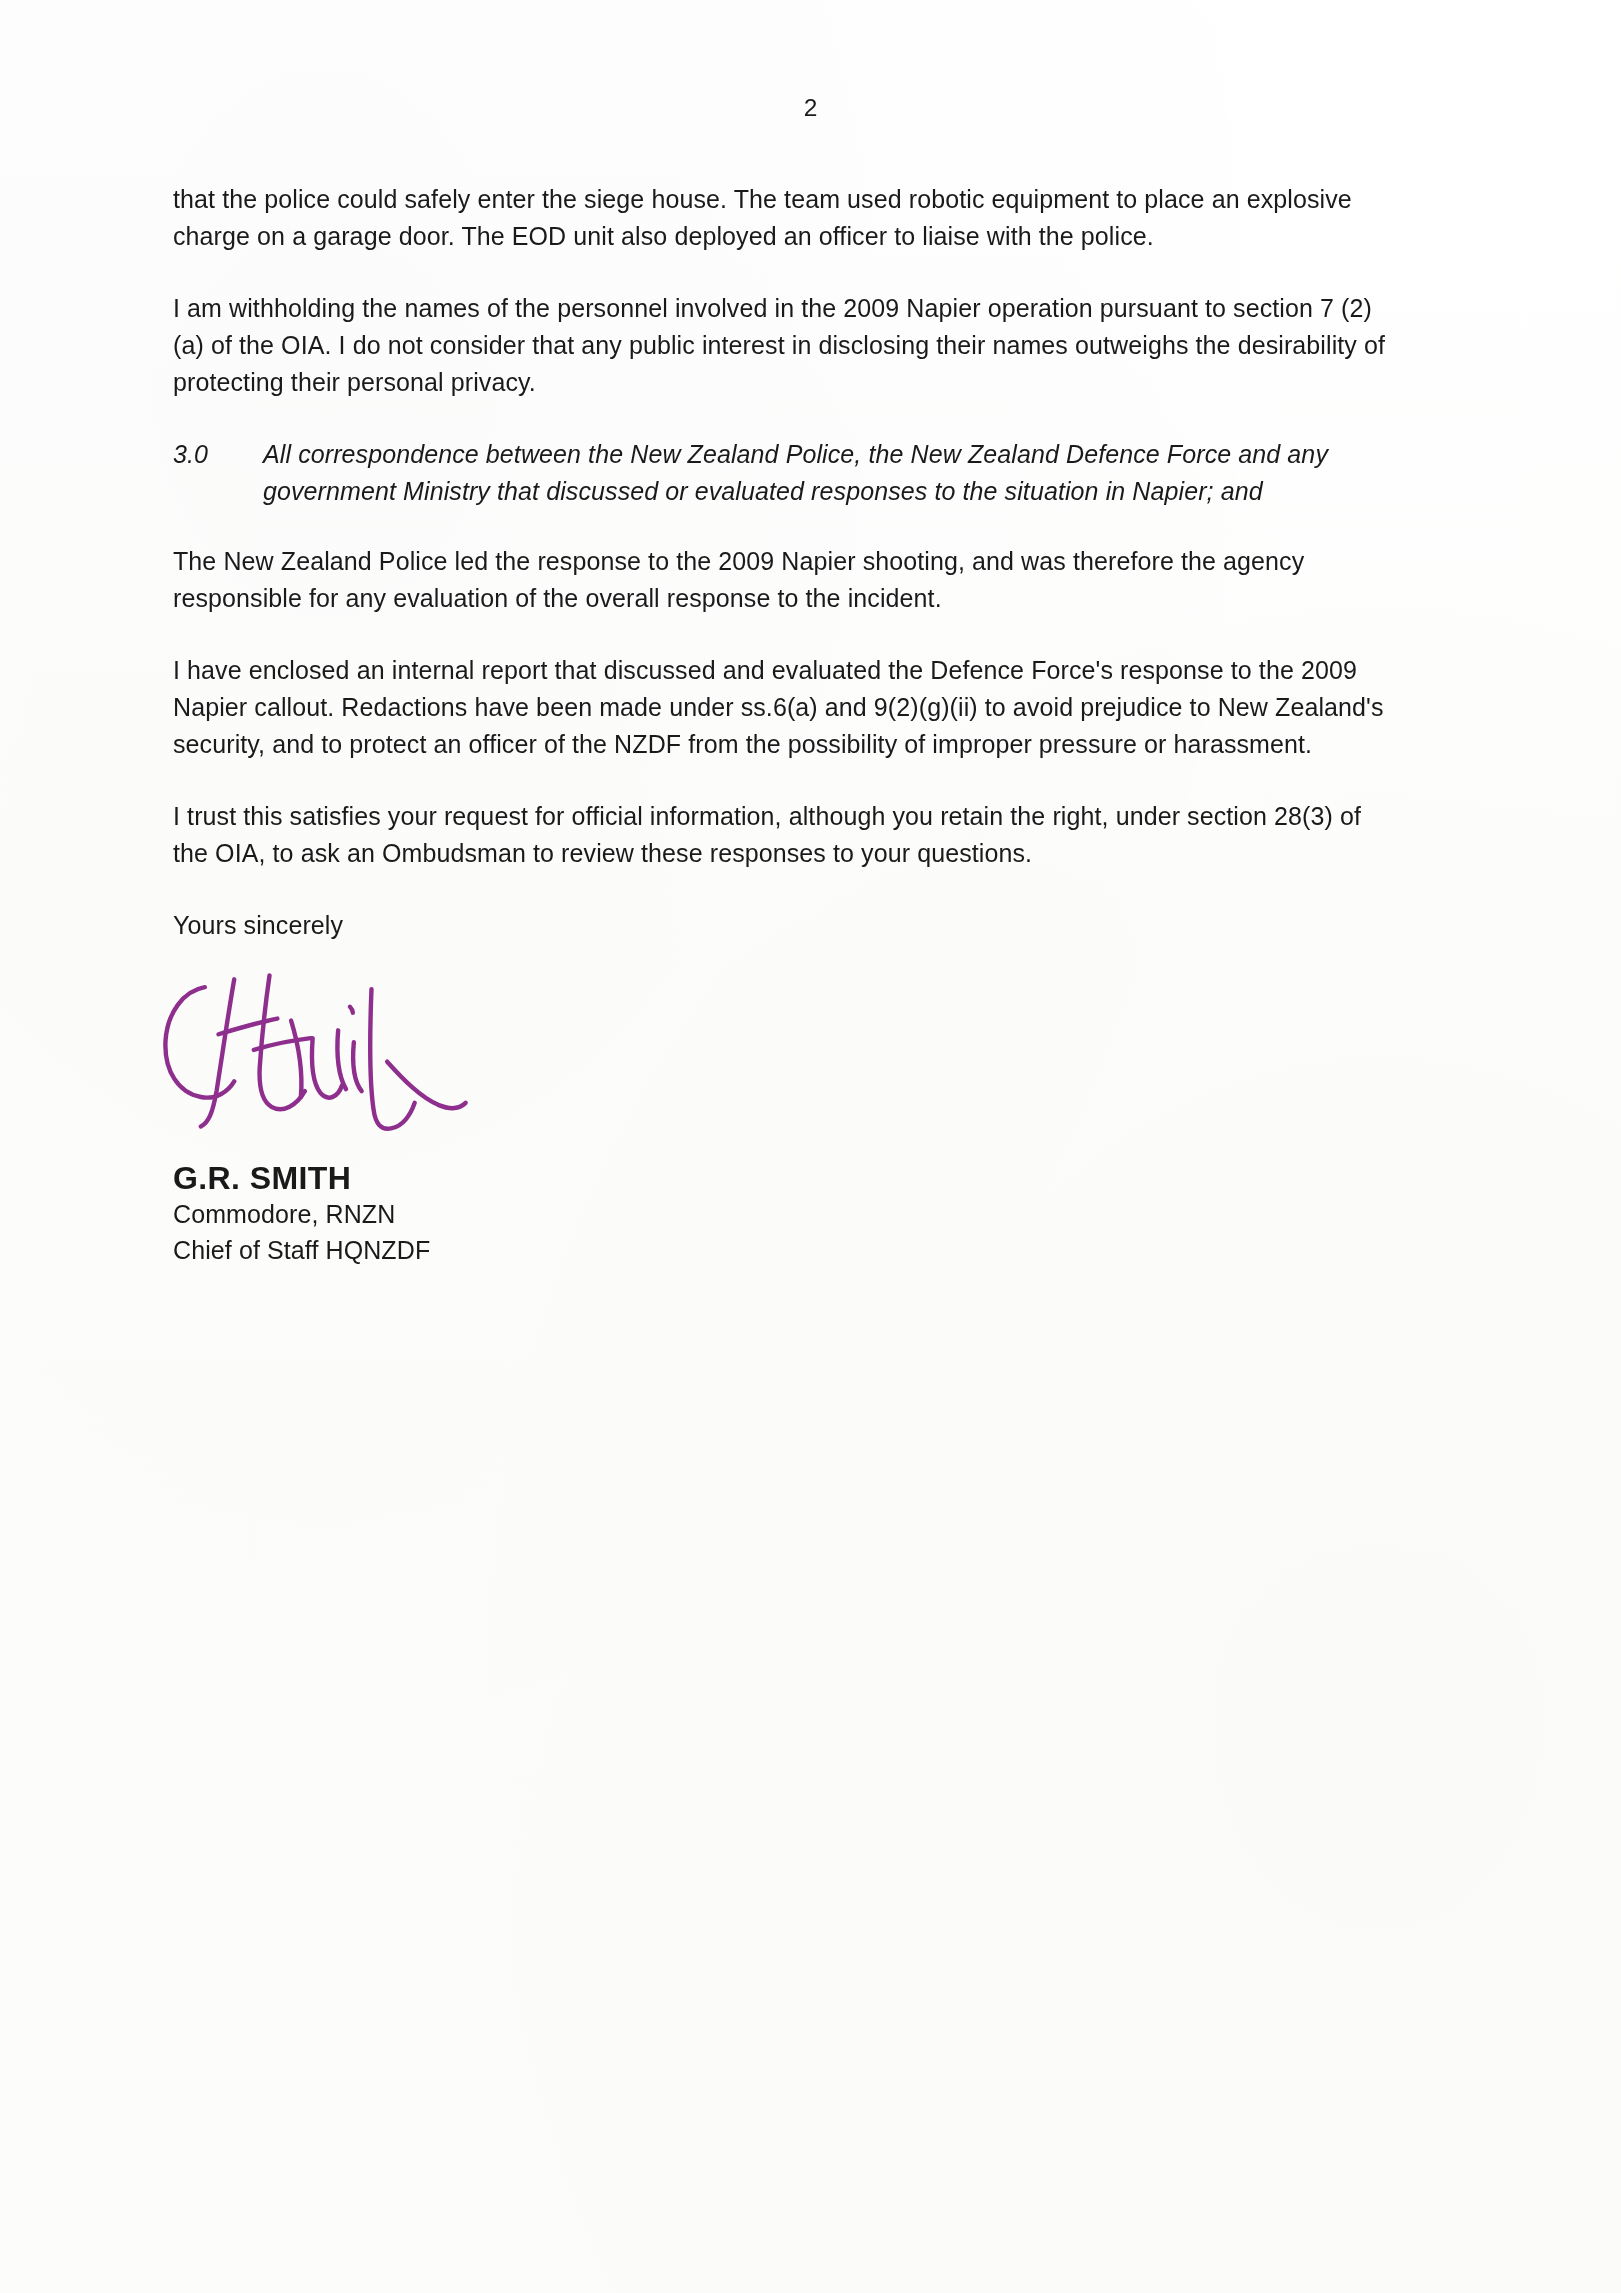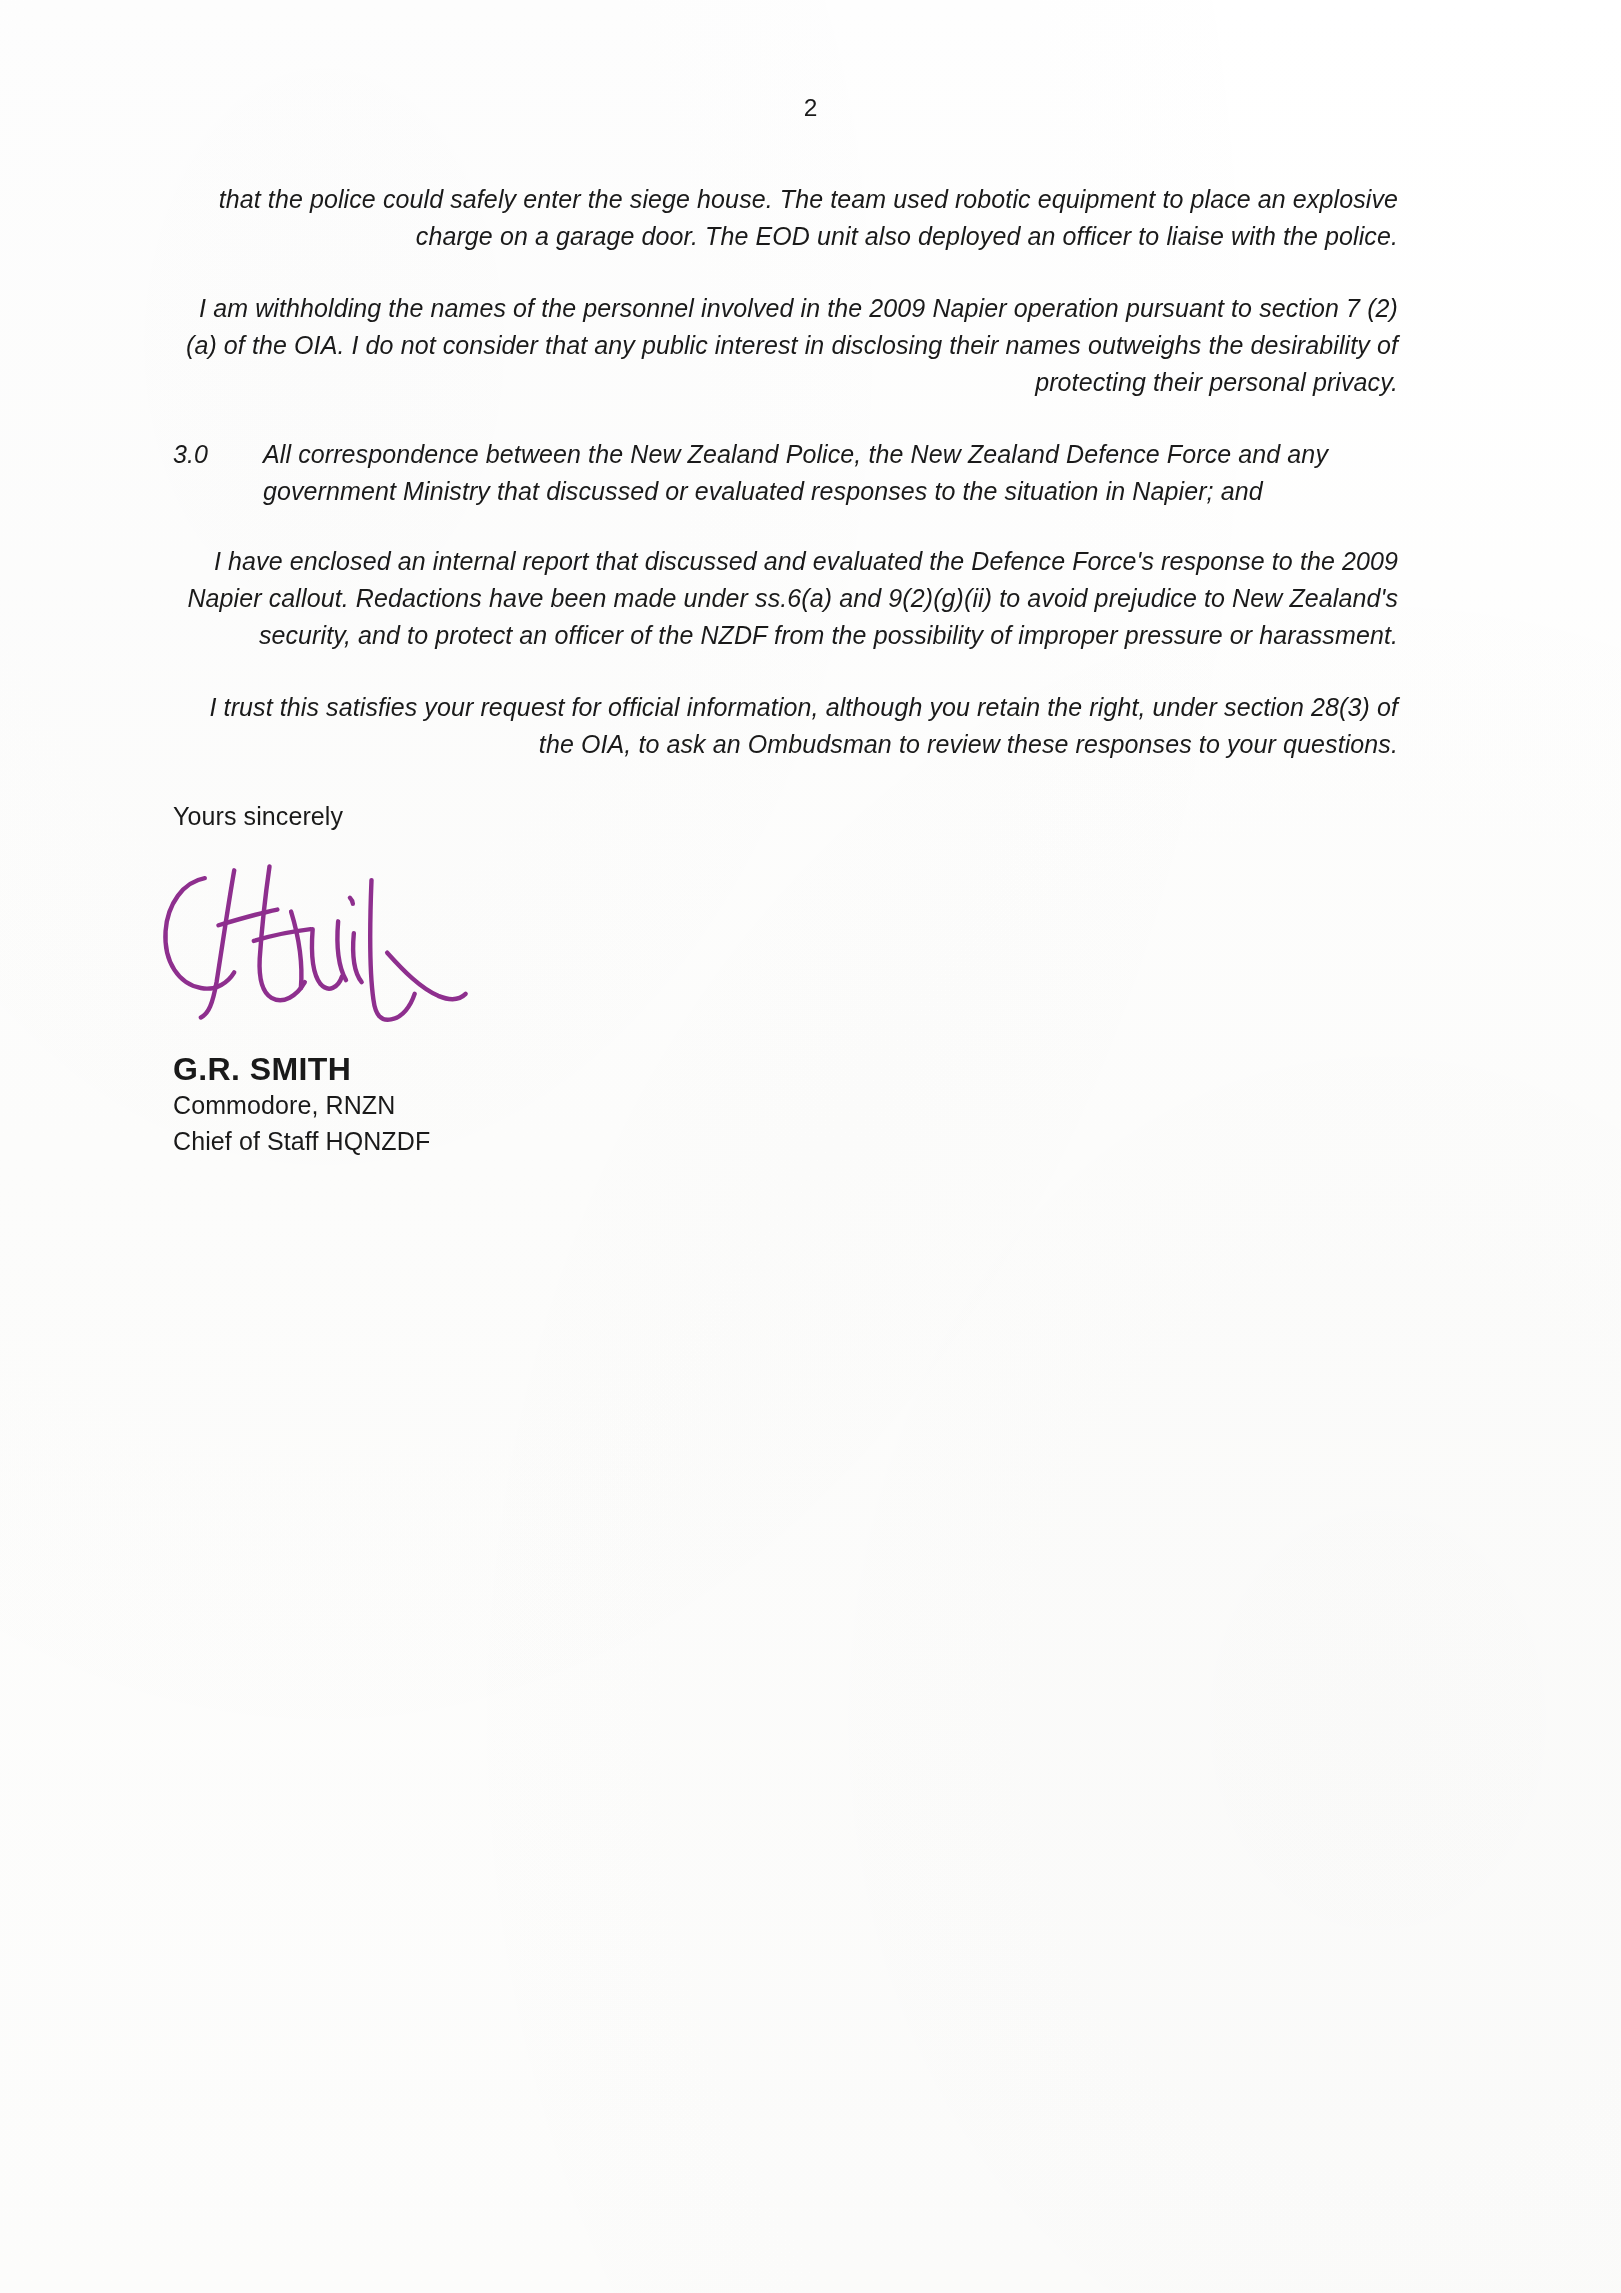--- a/index.html
+++ b/index.html
@@ -41,22 +41,21 @@
     position: absolute;
     left: 173px;
     width: 1225px;
     font-size: 25px;
     line-height: 37px;
     color: #1a1a1a;
     letter-spacing: 0.1px;
   }
   .para {
     margin: 0 0 35px 0;
-    text-align: right;
-    font-style: italic;
+    text-align: left;
   }
   .numbered {
     display: flex;
     margin: 9px 0 33px 0;
     font-style: italic;
   }
   .numbered .num {
     width: 90px;
     flex: 0 0 90px;
     font-style: italic;
@@ -98,20 +97,21 @@
 
     <p class="para">that the police could safely enter the siege house.  The team used robotic equipment to place an explosive charge on a garage door.  The EOD unit also deployed an officer to liaise with the police.</p>
 
     <p class="para">I am withholding the names of the personnel involved in the 2009 Napier operation pursuant to section 7 (2)(a) of the OIA.  I do not consider that any public interest in disclosing their names outweighs the desirability of protecting their personal privacy.</p>
 
     <div class="numbered">
       <div class="num">3.0</div>
       <div class="txt">All correspondence between the New Zealand Police, the New Zealand Defence Force and any government Ministry that discussed or evaluated responses to the situation in Napier; and</div>
     </div>
 
+    <p class="para">The New Zealand Police led the response to the 2009 Napier shooting, and was therefore the agency responsible for any evaluation of the overall response to the incident.</p>
 
 
     <p class="para">I have enclosed an internal report that discussed and evaluated the Defence Force's response to the 2009 Napier callout.  Redactions have been made under ss.6(a) and 9(2)(g)(ii) to avoid prejudice to New Zealand's security, and to protect an officer of the NZDF from the possibility of improper pressure or harassment.</p>
 
     <p class="para">I trust this satisfies your request for official information, although you retain the right, under section 28(3) of the OIA, to ask an Ombudsman to review these responses to your questions.</p>
 
     <div class="sign-off">Yours sincerely</div>
 
     <div class="signature-wrap">
       <svg width="353" height="206" viewBox="0 0 360 210" fill="none" xmlns="http://www.w3.org/2000/svg" aria-hidden="true">

